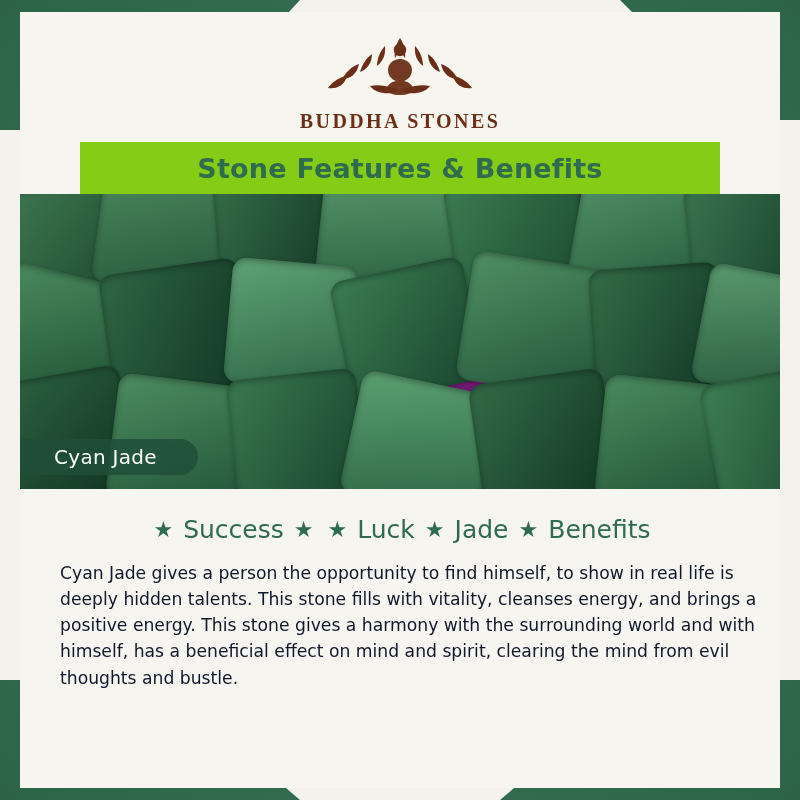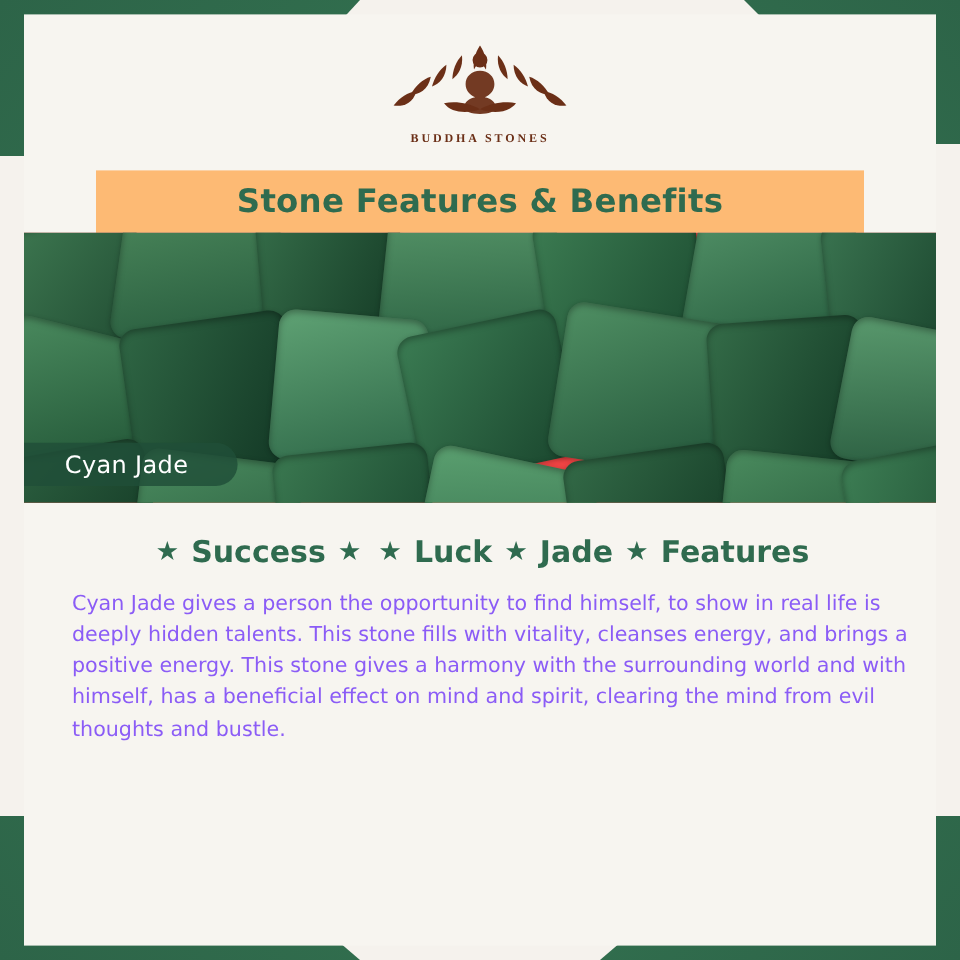--- a/index.html
+++ b/index.html
@@ -73,34 +73,34 @@
     padding-top: 18px;
     box-sizing: border-box;
   }
   .logo-mark {
     width: 150px;
     height: 76px;
     display: block;
   }
   .brand-name {
     margin-top: 4px;
-    font-size: 10px;
+    font-size: 20px;
     letter-spacing: 2.4px;
     color: #6b2f17;
     font-family: "Liberation Serif", serif;
     font-weight: bold;
   }
 
   
   .title-banner {
     position: relative;
     margin: 0 auto;
     width: 640px;
     height: 52px;
-    background: #fdba74;
+    background: #84cc16;
     display: flex;
     align-items: center;
     justify-content: center;
     box-shadow: 0 1px 0 rgba(0,0,0,0.03);
   }
   .title-banner:before,
   .title-banner:after {
     content: "";
     position: absolute;
     top: 0;
@@ -115,23 +115,23 @@
     font-weight: bold;
     font-size: 27px;
     color: #2f6b4f;
     letter-spacing: 0.2px;
   }
 
   
   .photo {
     position: relative;
     width: 760px;
-    height: 225px;
+    height: 295px;
     overflow: hidden;
-    background: #ef4444;
+    background: #701a75;
   }
   .photo .stones {
     position: absolute;
     inset: 0;
   }
   .photo .stone {
     position: absolute;
     border-radius: 14px;
     box-shadow: 0 2px 6px rgba(0,0,0,0.35) inset,
                 0 1px 4px rgba(0,0,0,0.25);
@@ -160,39 +160,39 @@
   .keywords {
     margin: 26px 0 0 0;
     display: flex;
     align-items: center;
     justify-content: center;
     gap: 0;
     flex-wrap: nowrap;
   }
   .kw {
     font-family: "DejaVu Sans", sans-serif;
-    font-weight: bold;
+    font-weight: normal;
     font-size: 25px;
     color: #2f6b4f;
     padding: 0 3px;
   }
   .star {
     color: #2f6b4f;
     font-size: 22px;
     padding: 0 7px;
     line-height: 1;
   }
 
   
   .body-copy {
     margin: 16px 21px 0 40px;
     font-family: "DejaVu Sans", sans-serif;
     font-size: 17.2px;
     line-height: 1.52;
-    color: #8b5cf6;
+    color: #0f172a;
     text-align: left;
   }
 </style>
 </head>
 <body>
 
 <div class="page">
 
   <div class="corner corner-tl"></div>
   <div class="corner corner-tr"></div>
@@ -268,19 +268,19 @@
 
     <div class="keywords">
       <span class="star">★</span>
       <span class="kw">Success</span>
       <span class="star">★</span>
       <span class="star">★</span>
       <span class="kw">Luck</span>
       <span class="star">★</span>
       <span class="kw">Jade</span>
       <span class="star">★</span>
-      <span class="kw">Features</span>
+      <span class="kw">Benefits</span>
     </div>
 
     <p class="body-copy">Cyan Jade gives a person the opportunity to find himself, to show in real life is deeply hidden talents. This stone fills with vitality, cleanses energy, and brings a positive energy. This stone gives a harmony with the surrounding world and with himself, has a beneficial effect on mind and spirit, clearing the mind from evil thoughts and bustle.</p>
 
   </div>
 </div>
 
 </body></html>

